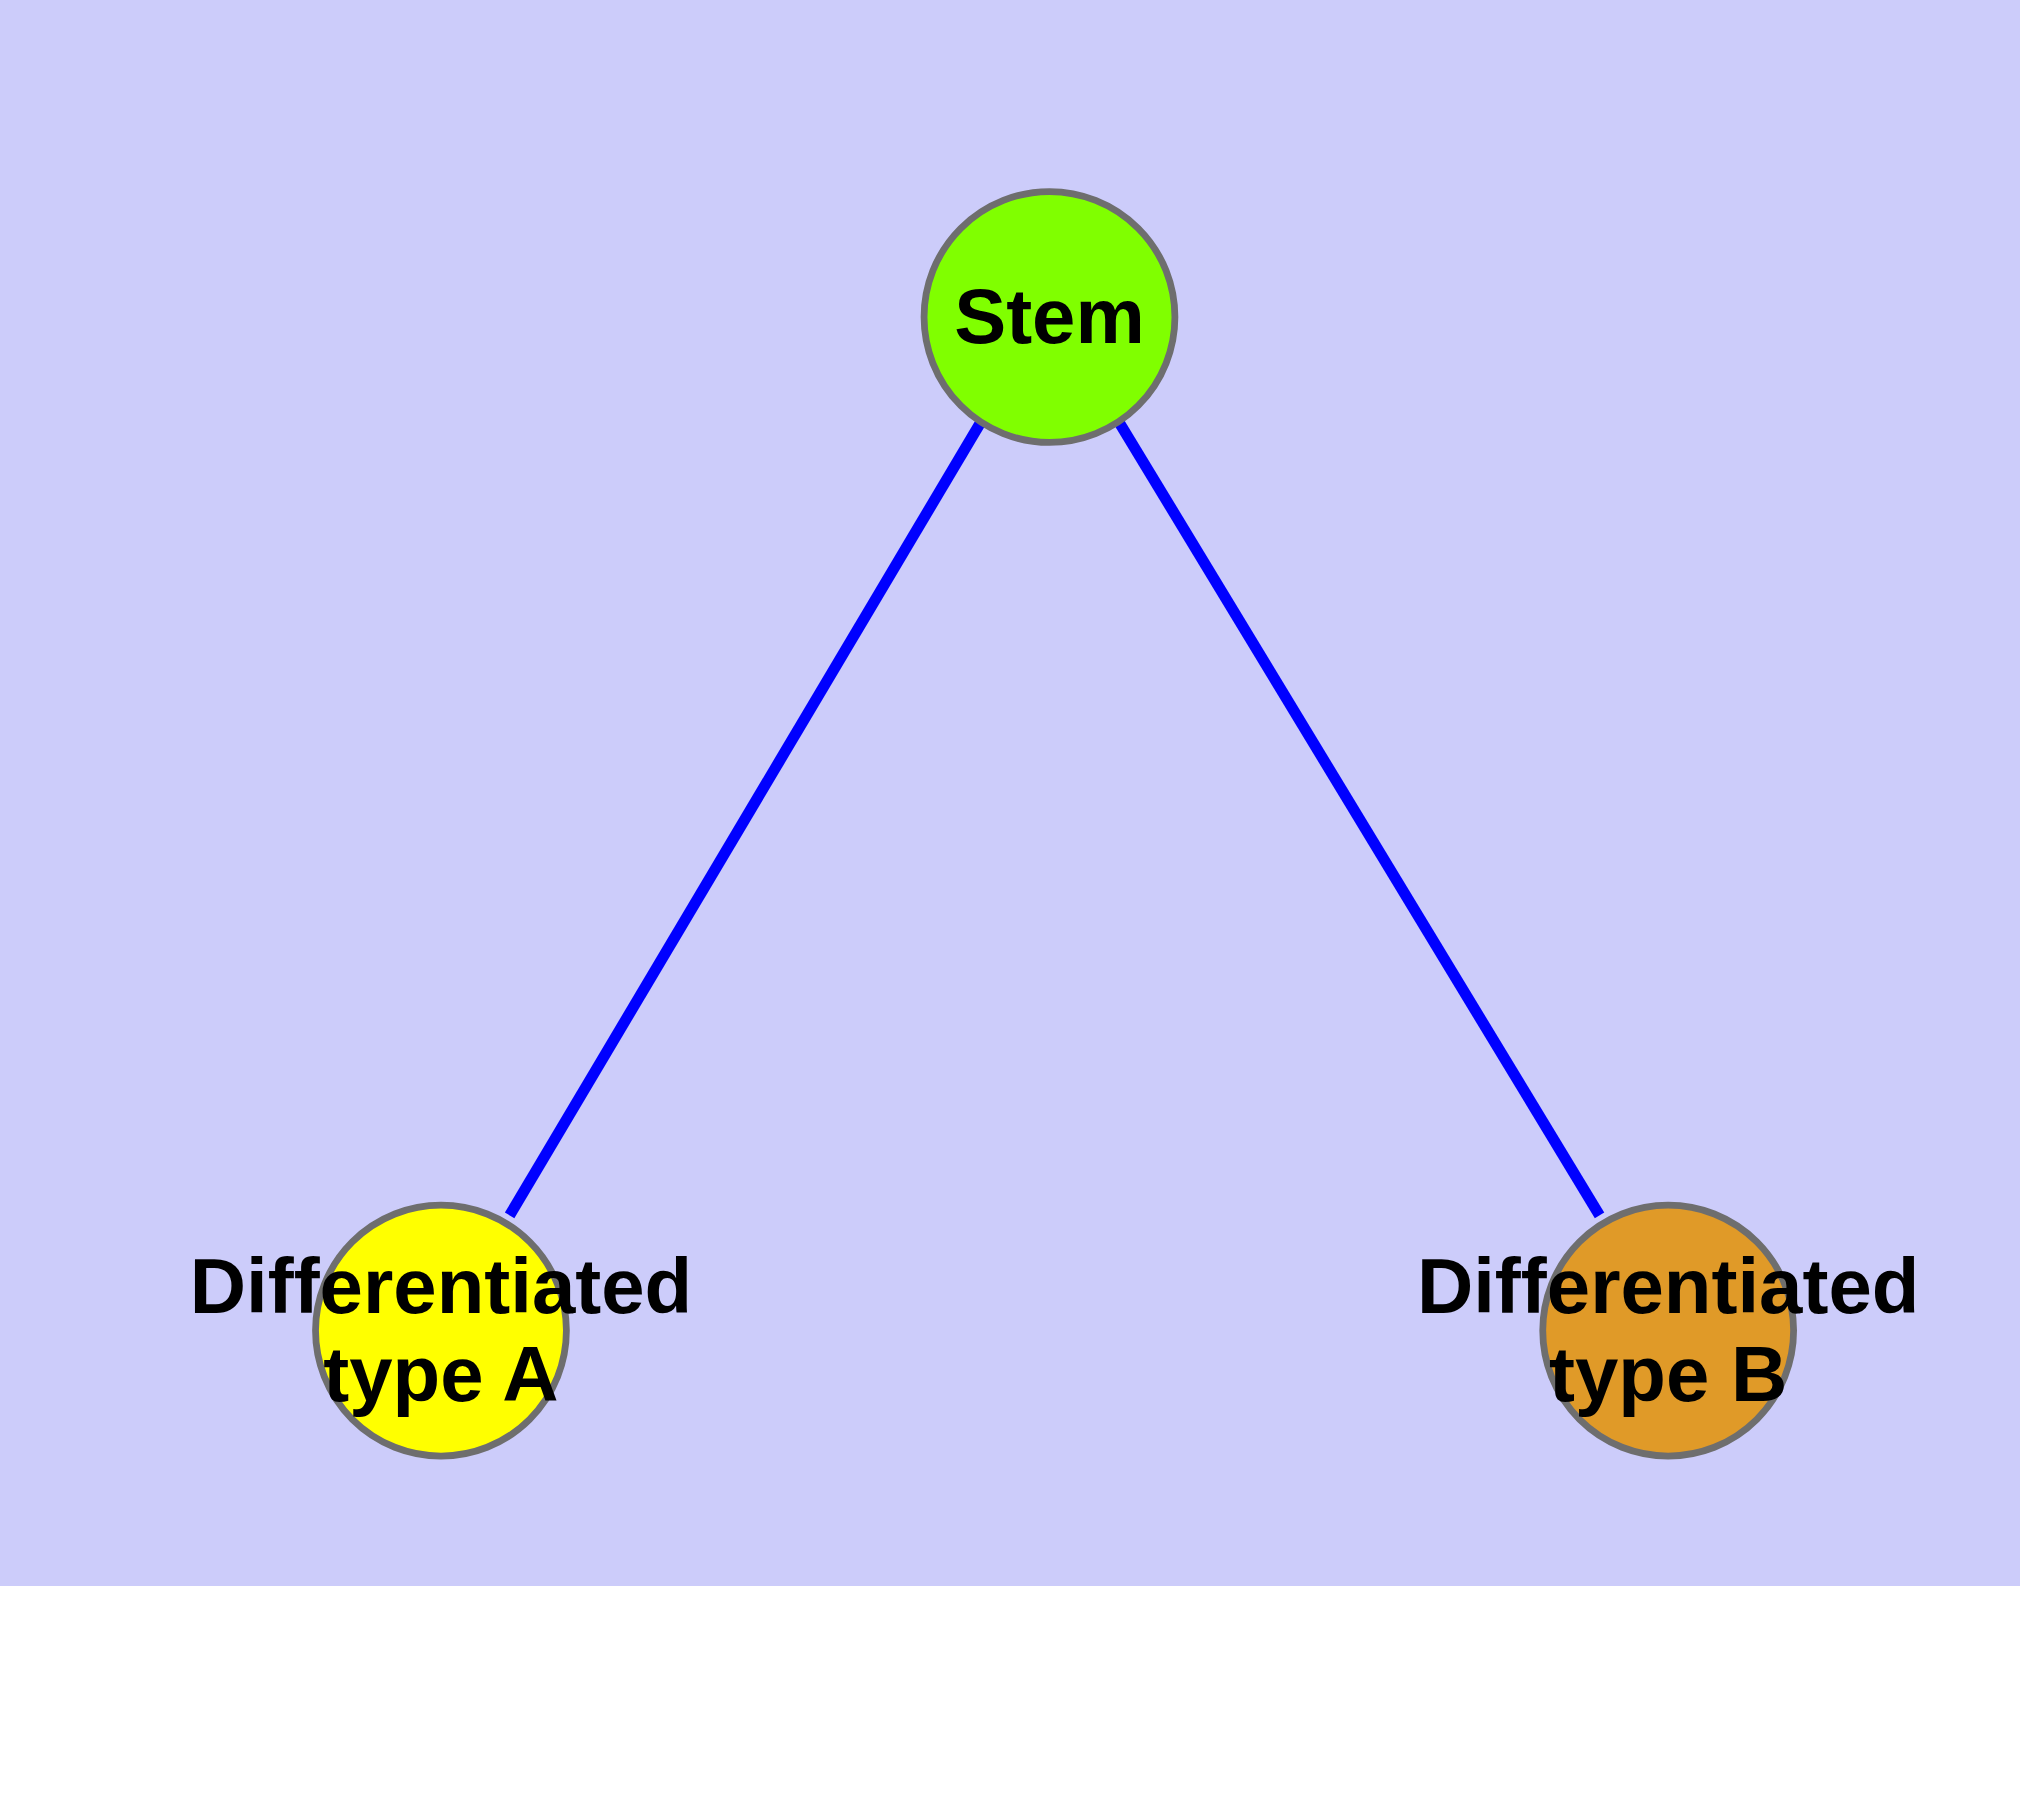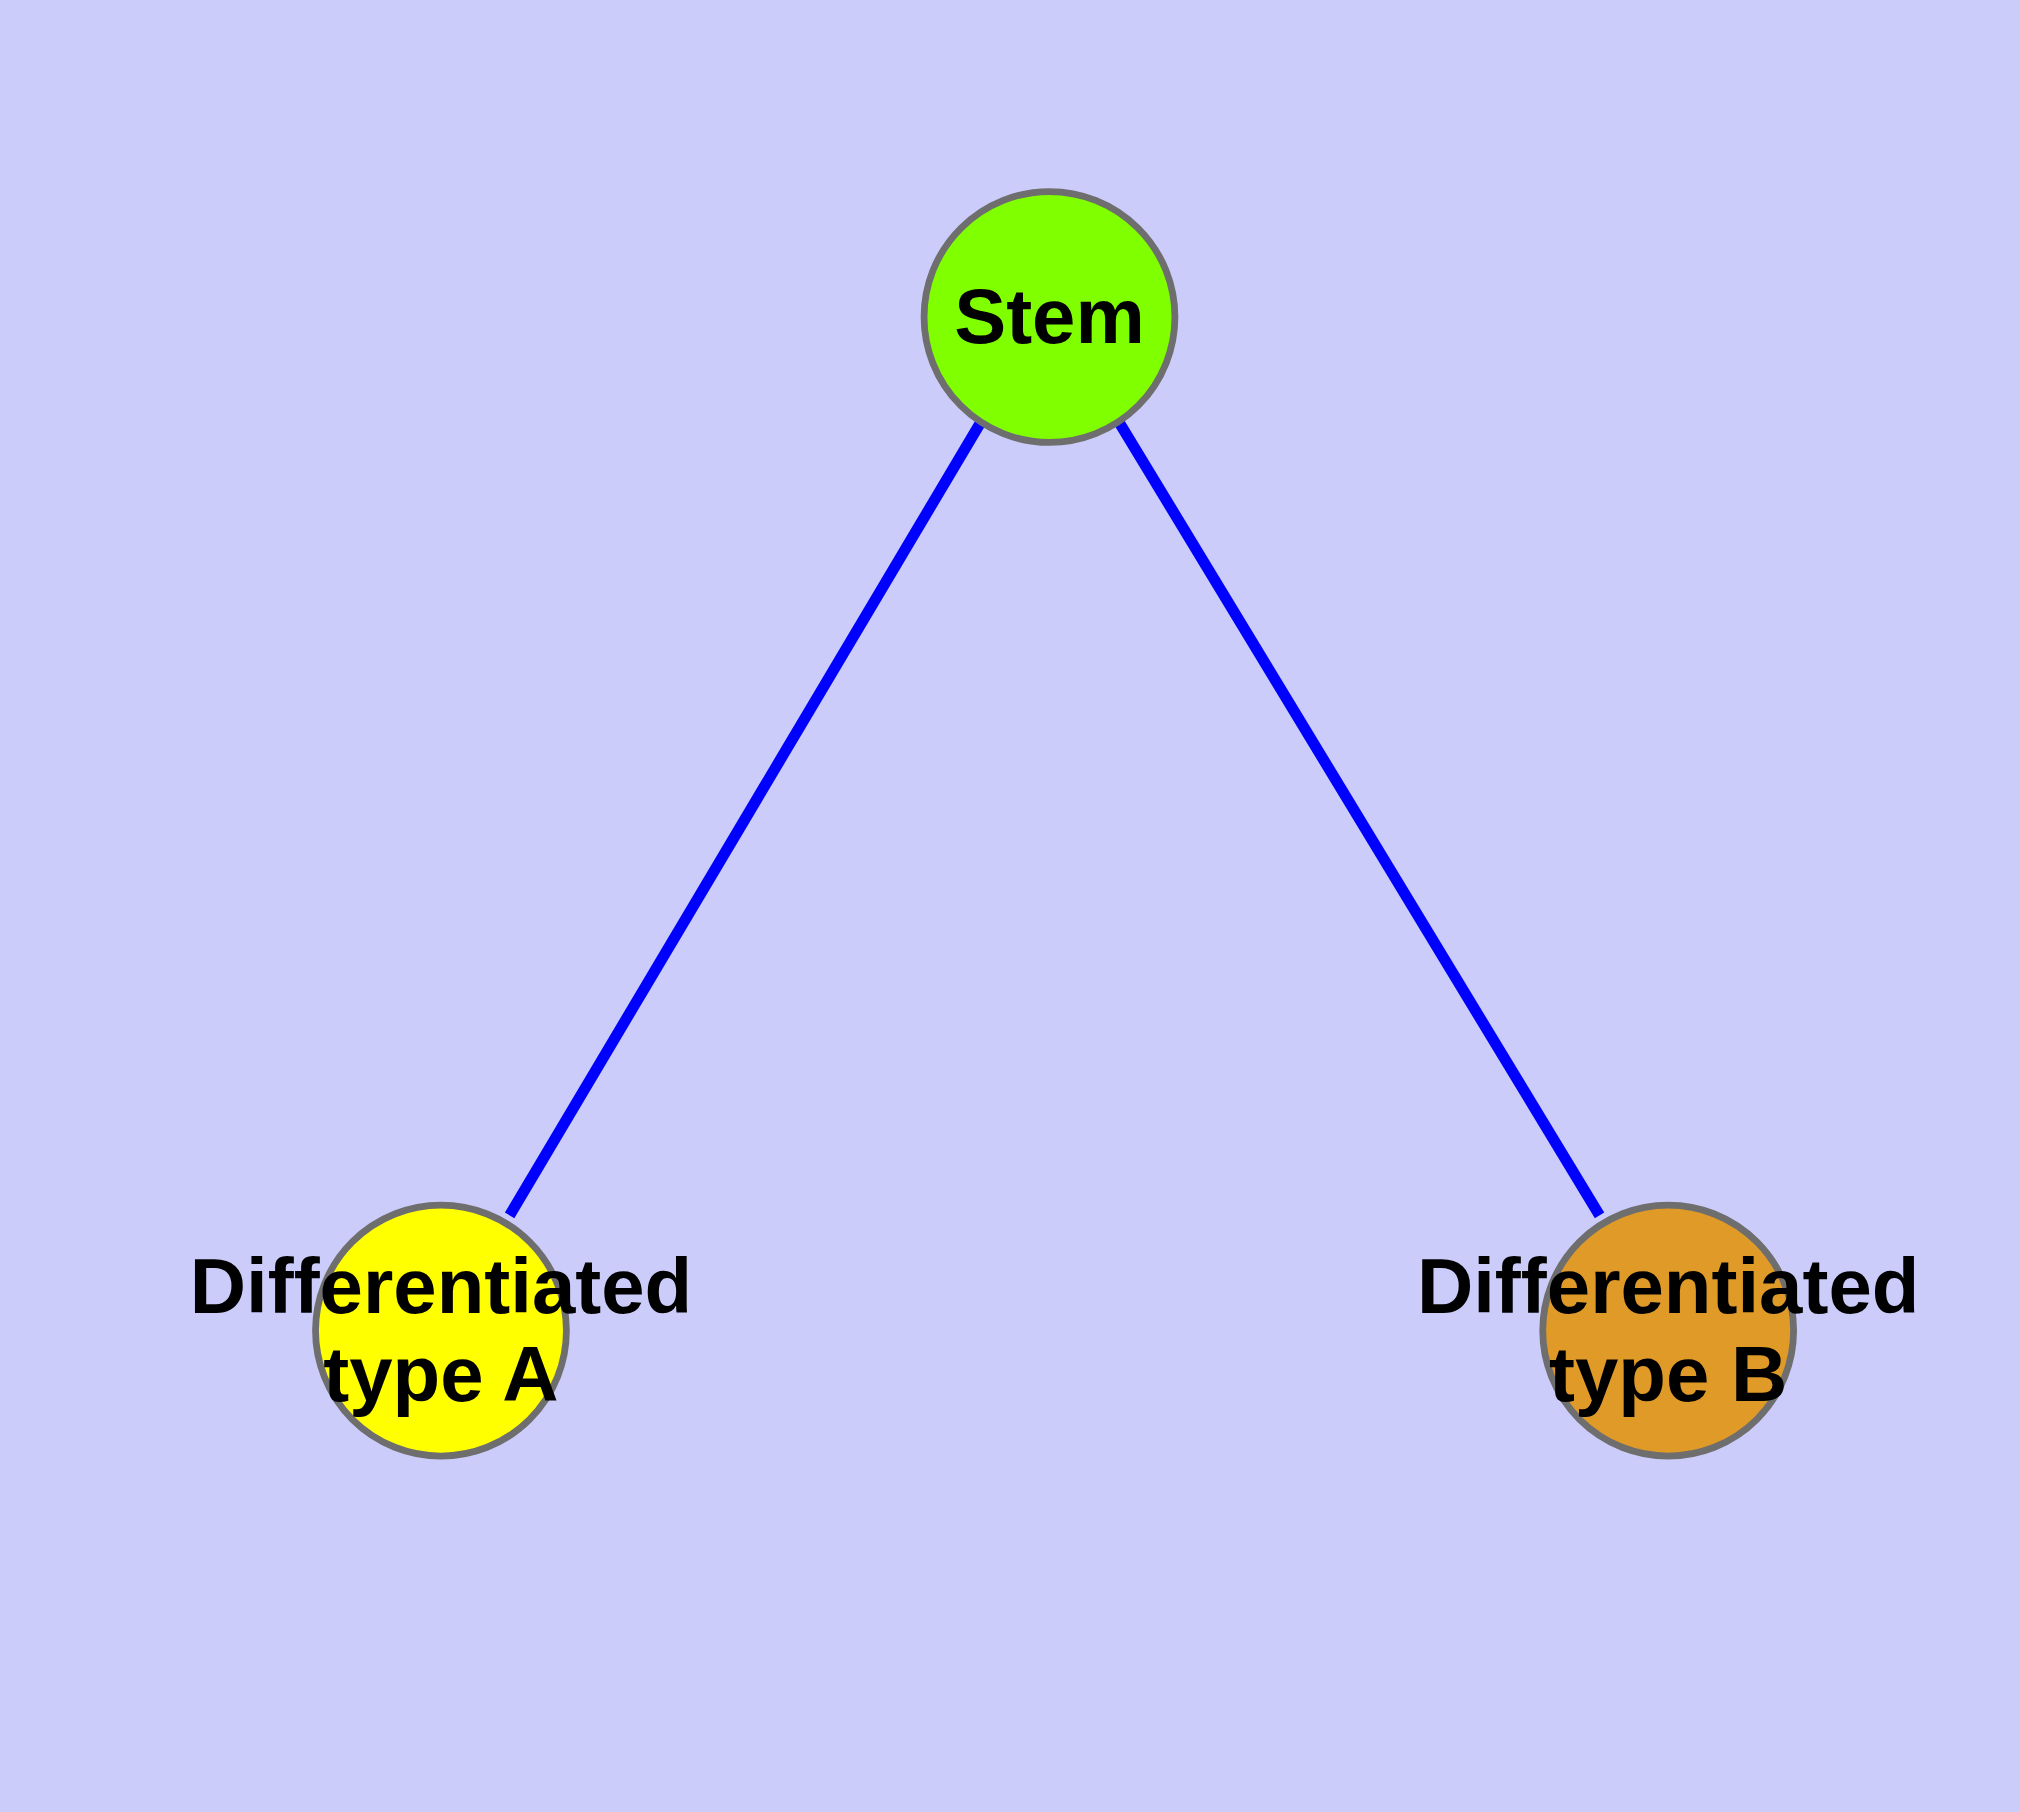--- a/index.html
+++ b/index.html
@@ -39,21 +39,21 @@
     fill: #000000;
     paint-order: normal;
   }
   .edge-line {
     stroke-linecap: butt;
   }
 </style>
 </head>
 <body>
 
-<div id="stage" style="width: 2021px; height: 1812px;">
+<div id="stage" style="width: 2021px; height: 1586px;">
   <div id="canvas-bg" style="width: 2021px; height: 1812px; background: rgb(204, 204, 250);"></div>
 
   <svg id="graph-svg" viewBox="0 0 2384 2138" xmlns="http://www.w3.org/2000/svg" style="width: 2021px; height: 1812px;">
 
     <g>
       <line class="edge-line" x1="1157" y1="498" x2="601" y2="1434" stroke="#0000ff" stroke-width="13"></line>
       <line class="edge-line" x1="1320" y1="498" x2="1887" y2="1434" stroke="#0000ff" stroke-width="13"></line>
     </g>
 
     <g>

